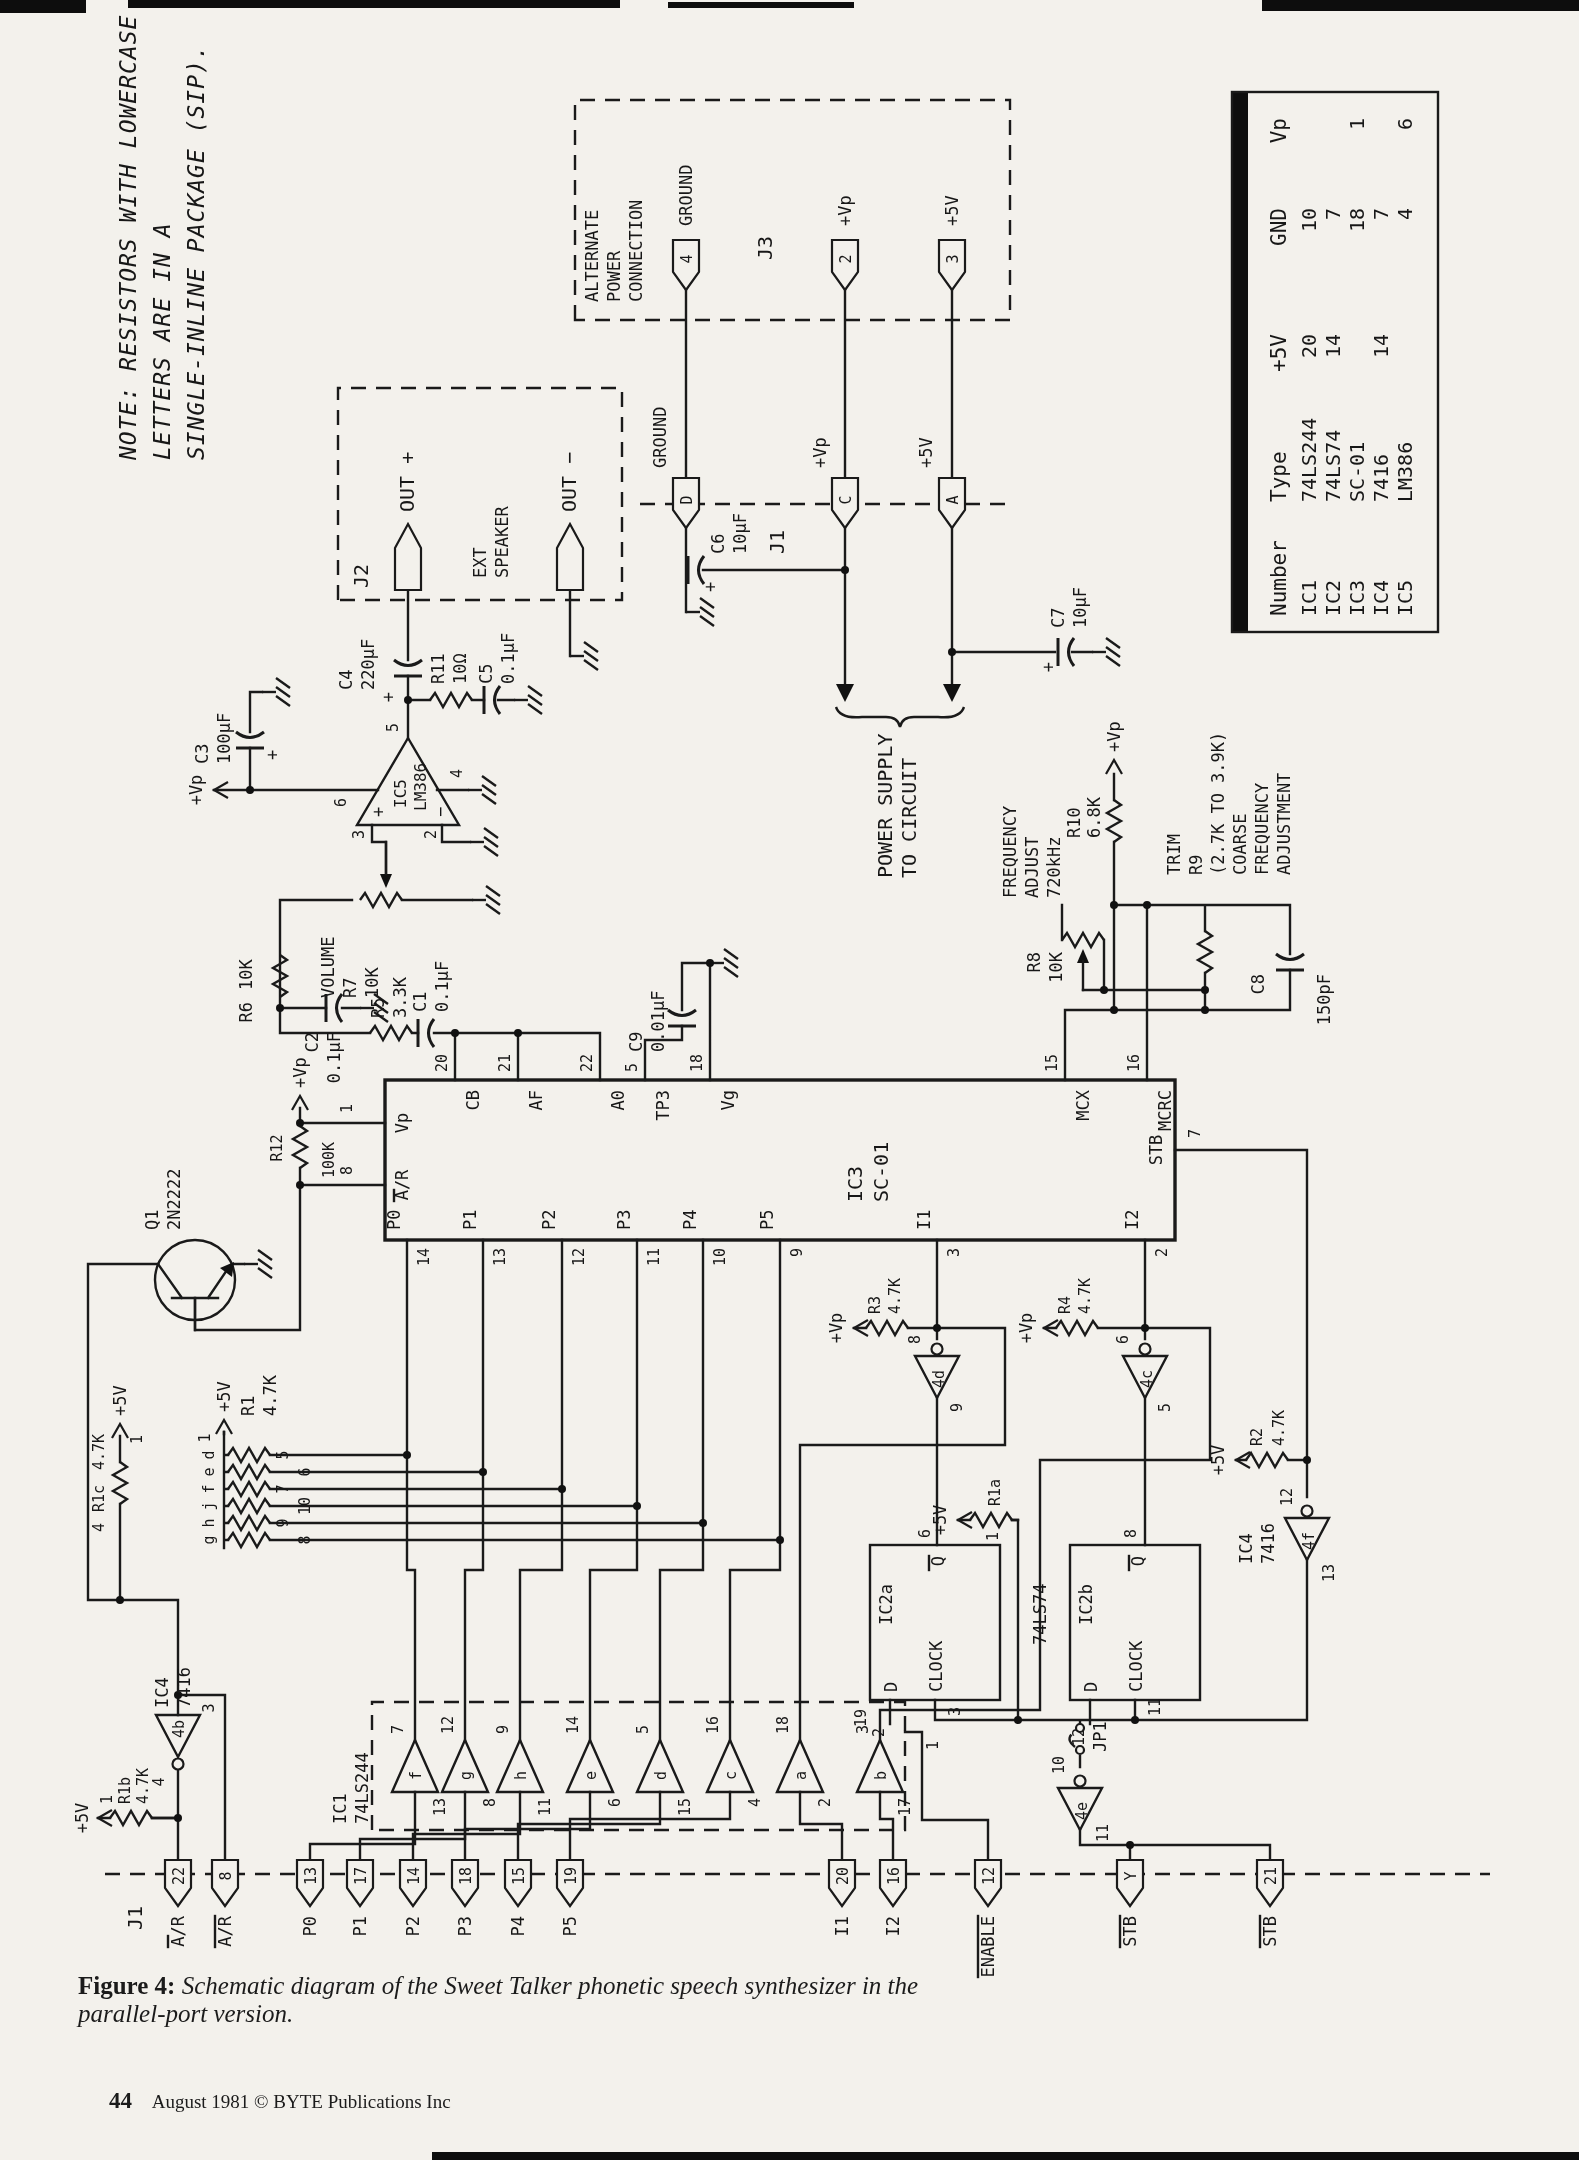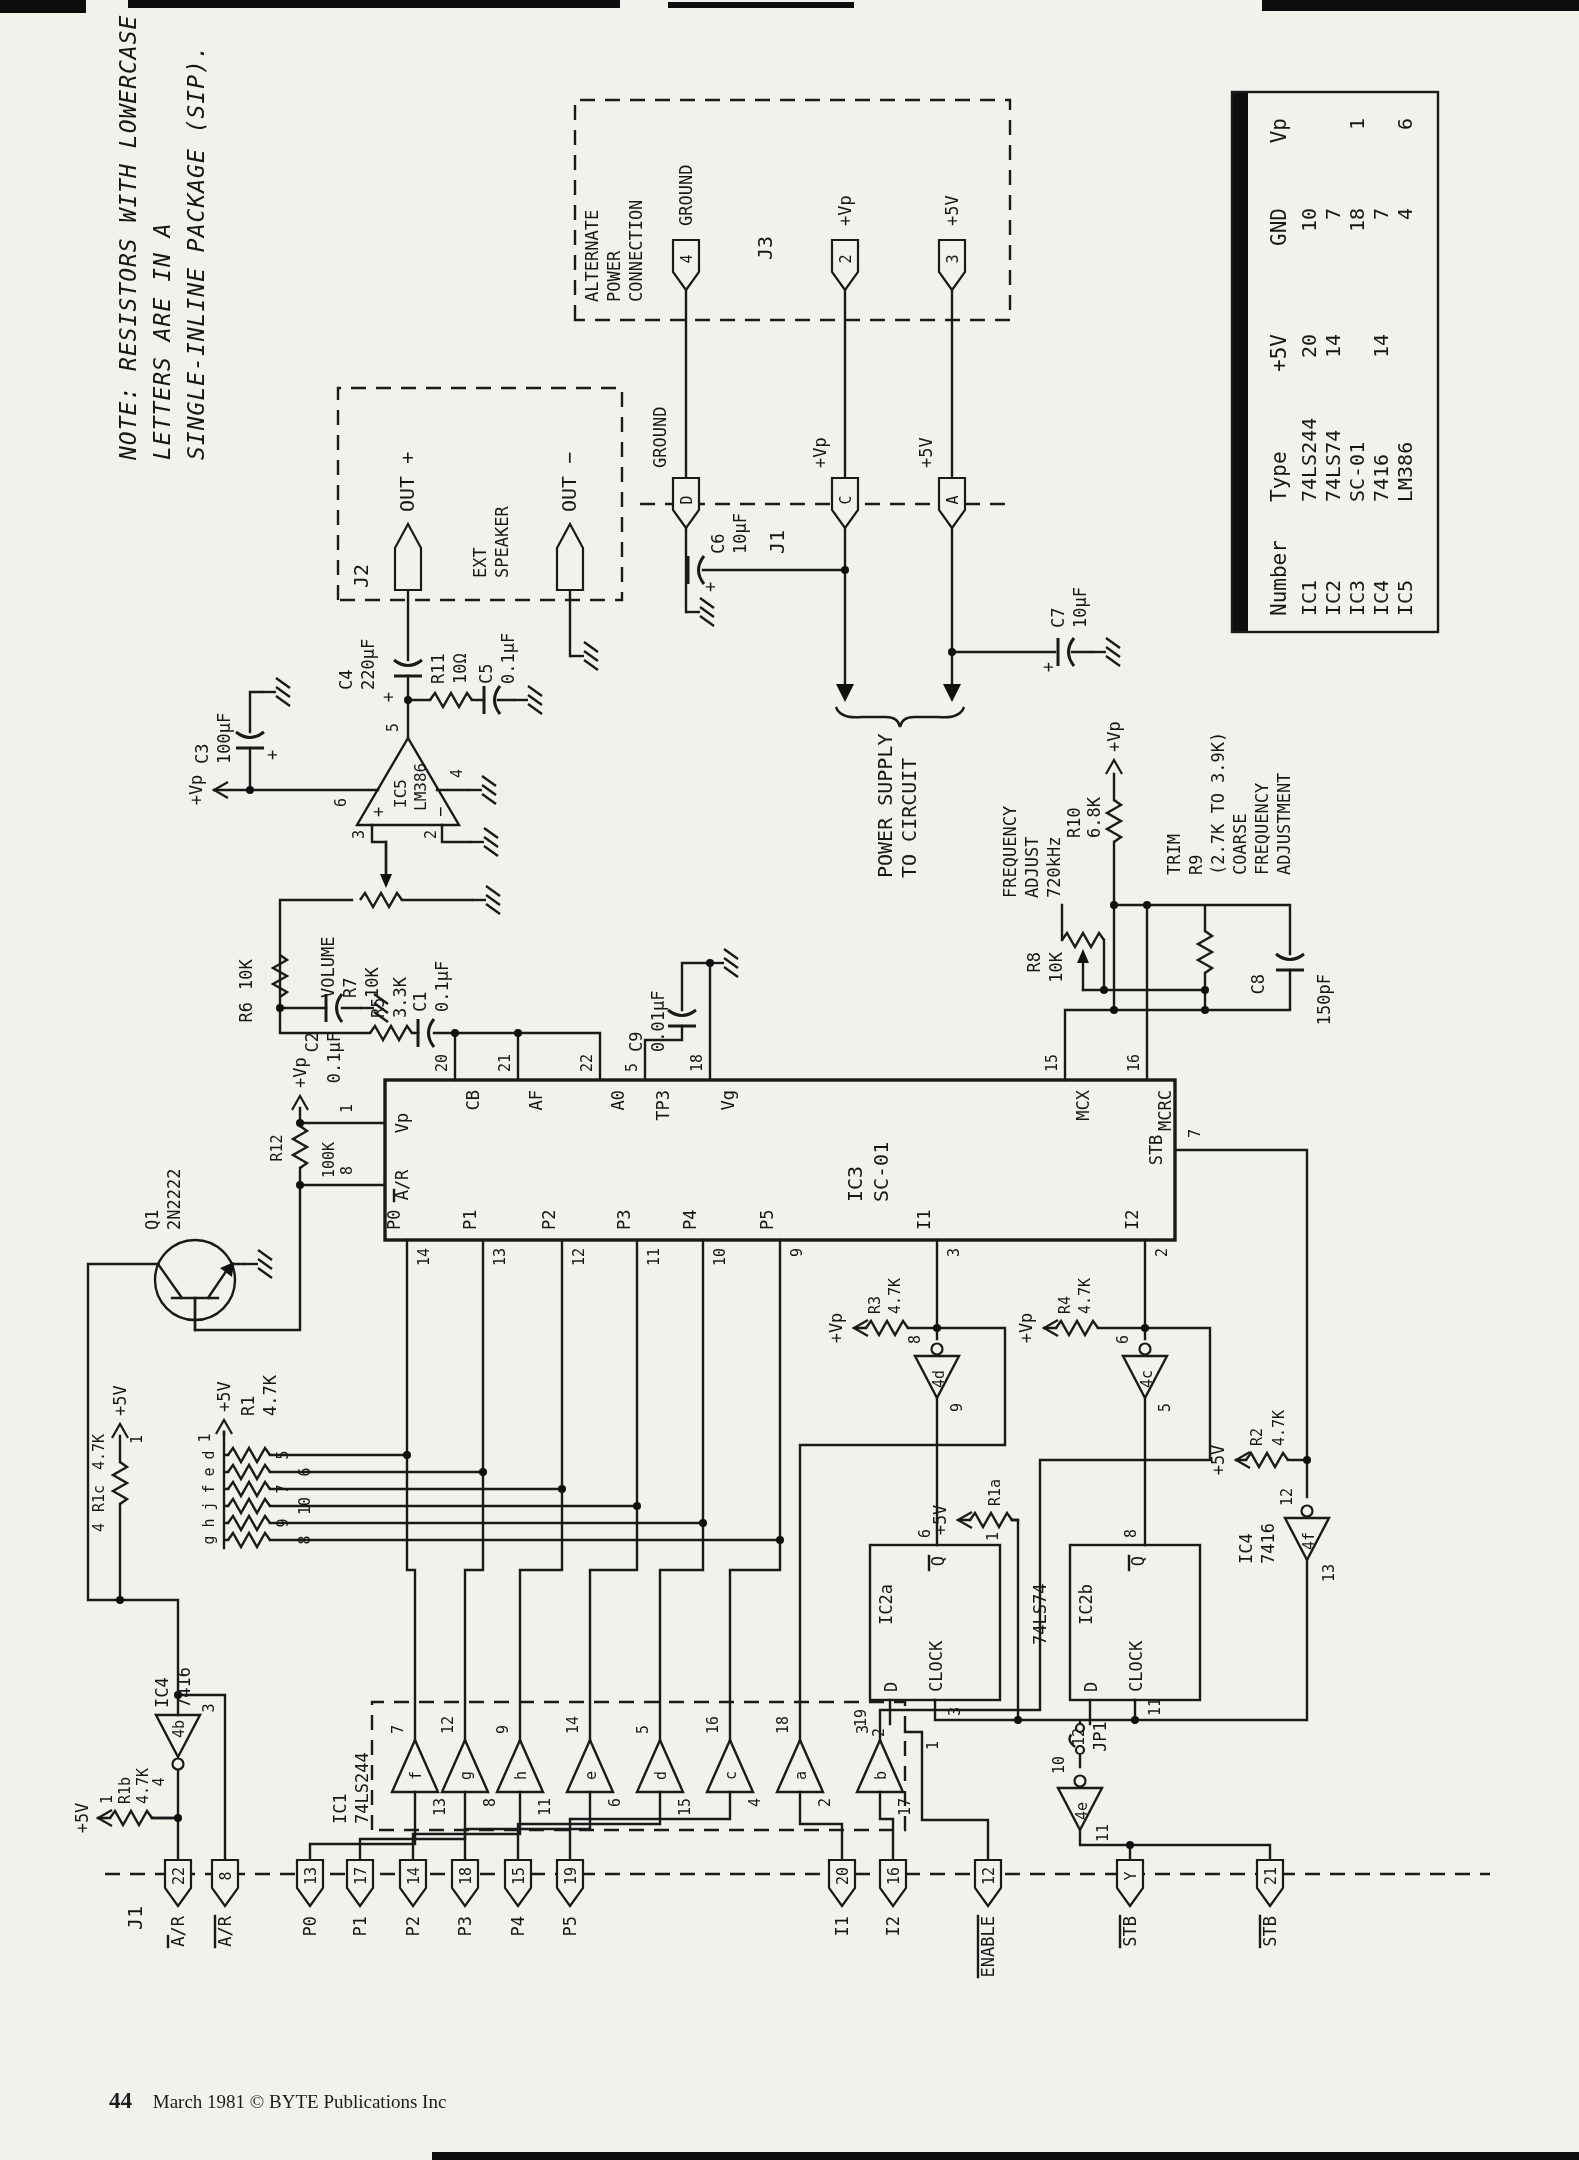--- a/index.html
+++ b/index.html
@@ -550,17 +550,21 @@
           <text class="t20 e" x="2042" y="1388"></text>
       <text class="t20" x="1544" y="1412">IC5</text>
           <text class="t20" x="1658" y="1412">LM386</text>
           <text class="t20 e" x="1826" y="1412"></text>
           <text class="t20 e" x="1952" y="1412">4</text>
           <text class="t20 e" x="2042" y="1412">6</text>
     </g>
   </svg>
   </div>
 
+  <div class="caption">
+    <b>Figure 4:</b>
+    <i>Schematic diagram of the Sweet Talker phonetic speech synthesizer in the parallel-port version.</i>
+  </div>
   <div class="footer">
     <b>44</b>
-    <span>March 1981 © BYTE Publications Inc</span>
+    <span>August 1981 © BYTE Publications Inc</span>
   </div>
 </div>
 
 </body></html>

